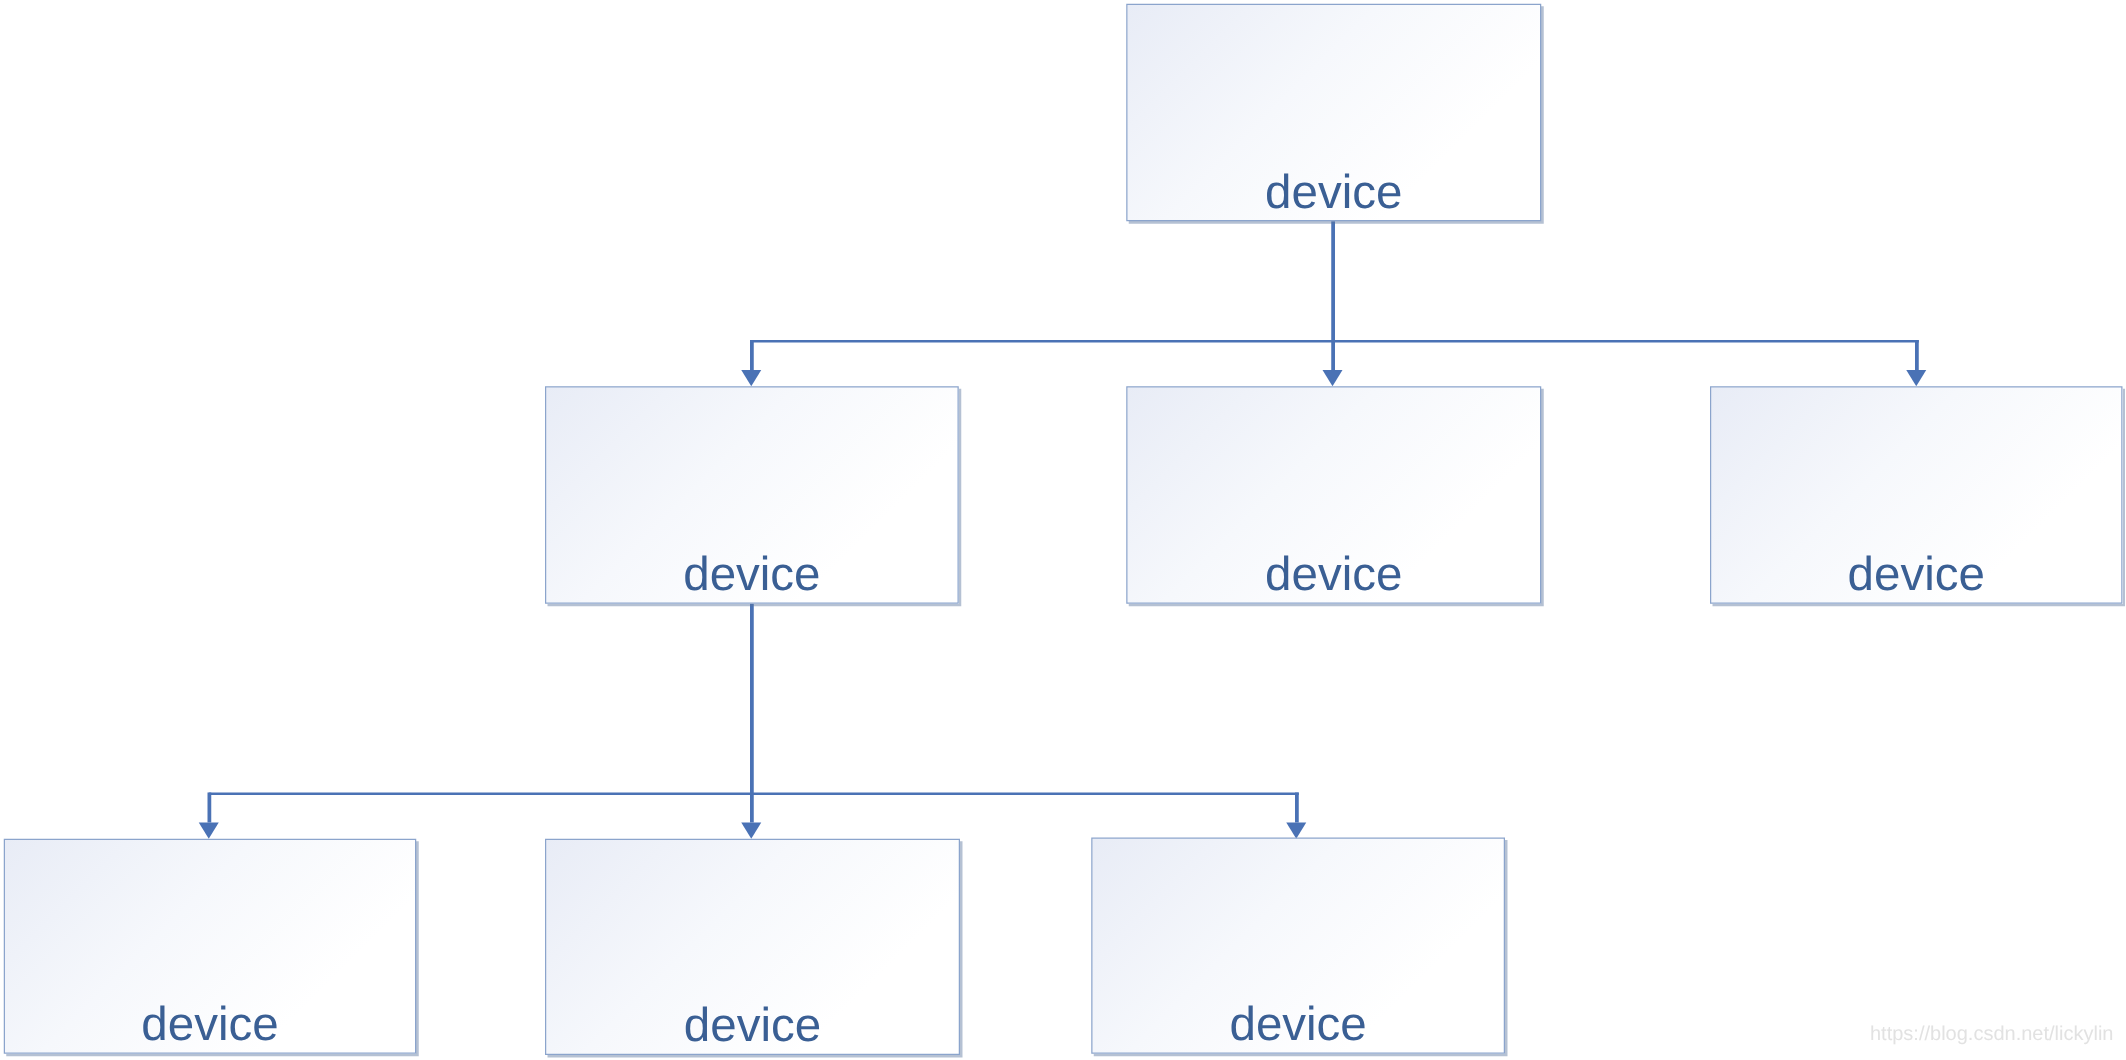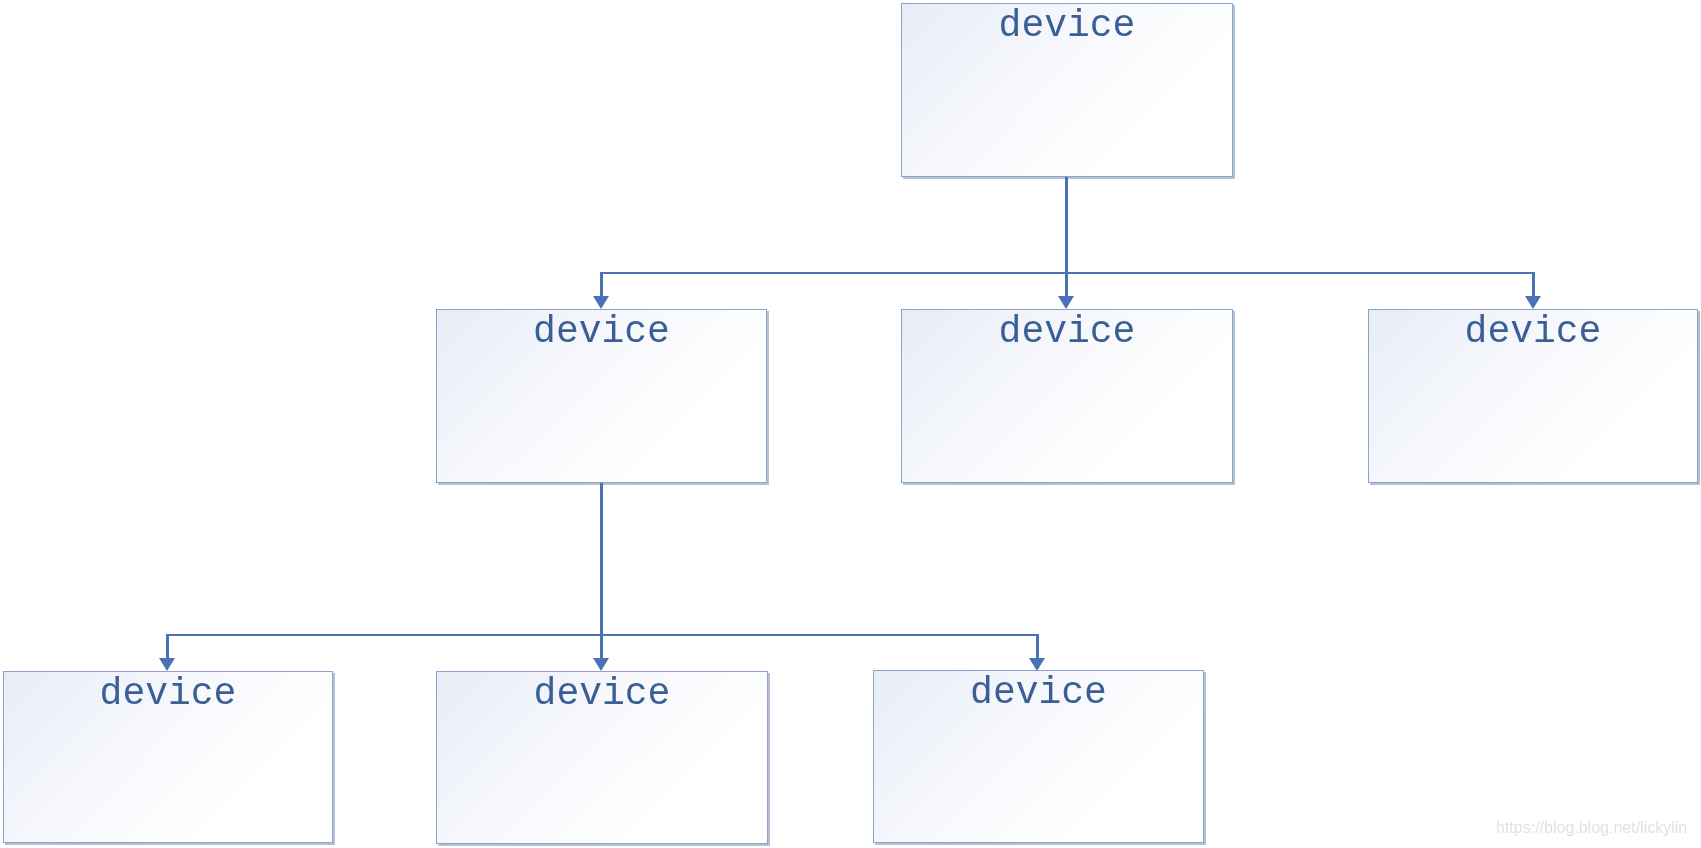--- a/index.html
+++ b/index.html
@@ -38,23 +38,22 @@
   
   .node-box {
     position: absolute;
     box-sizing: border-box;
     width: 331px;
     height: 174px;
     border: 1px solid var(--box-border, #8ba4cc);
     background: linear-gradient(135deg, var(--box-fill-start, #e8ecf6) 0%, #f6f8fc 40%, var(--box-fill-end, #ffffff) 75%);
     box-shadow: 2px 2px 0 0 rgba(90, 118, 158, 0.45);
     display: flex;
-    align-items: flex-start;
+    align-items: flex-end;
     justify-content: center;
-    font-family: Liberation Mono, monospace;
   }
   .node-label {
     color: var(--label, #3a5f94);
     font-size: 38px;
     letter-spacing: 0px;
   }
   
   .watermark {
     position: absolute;
     left: 1496px;
@@ -102,15 +101,15 @@
   <div class="node-box" style="left:3px; top:671px; width:330px; height:172px;">
     <span class="node-label">device</span>
   </div>
   <div class="node-box" style="left:436px; top:671px; width:332px; height:173px;">
     <span class="node-label">device</span>
   </div>
   <div class="node-box" style="left:873px; top:670px; height:173px;">
     <span class="node-label">device</span>
   </div>
 
-  <div class="watermark">https://blog.blog.net/lickylin</div>
+  <div class="watermark">https://blog.csdn.net/lickylin</div>
 
 </div>
 
 </body></html>

